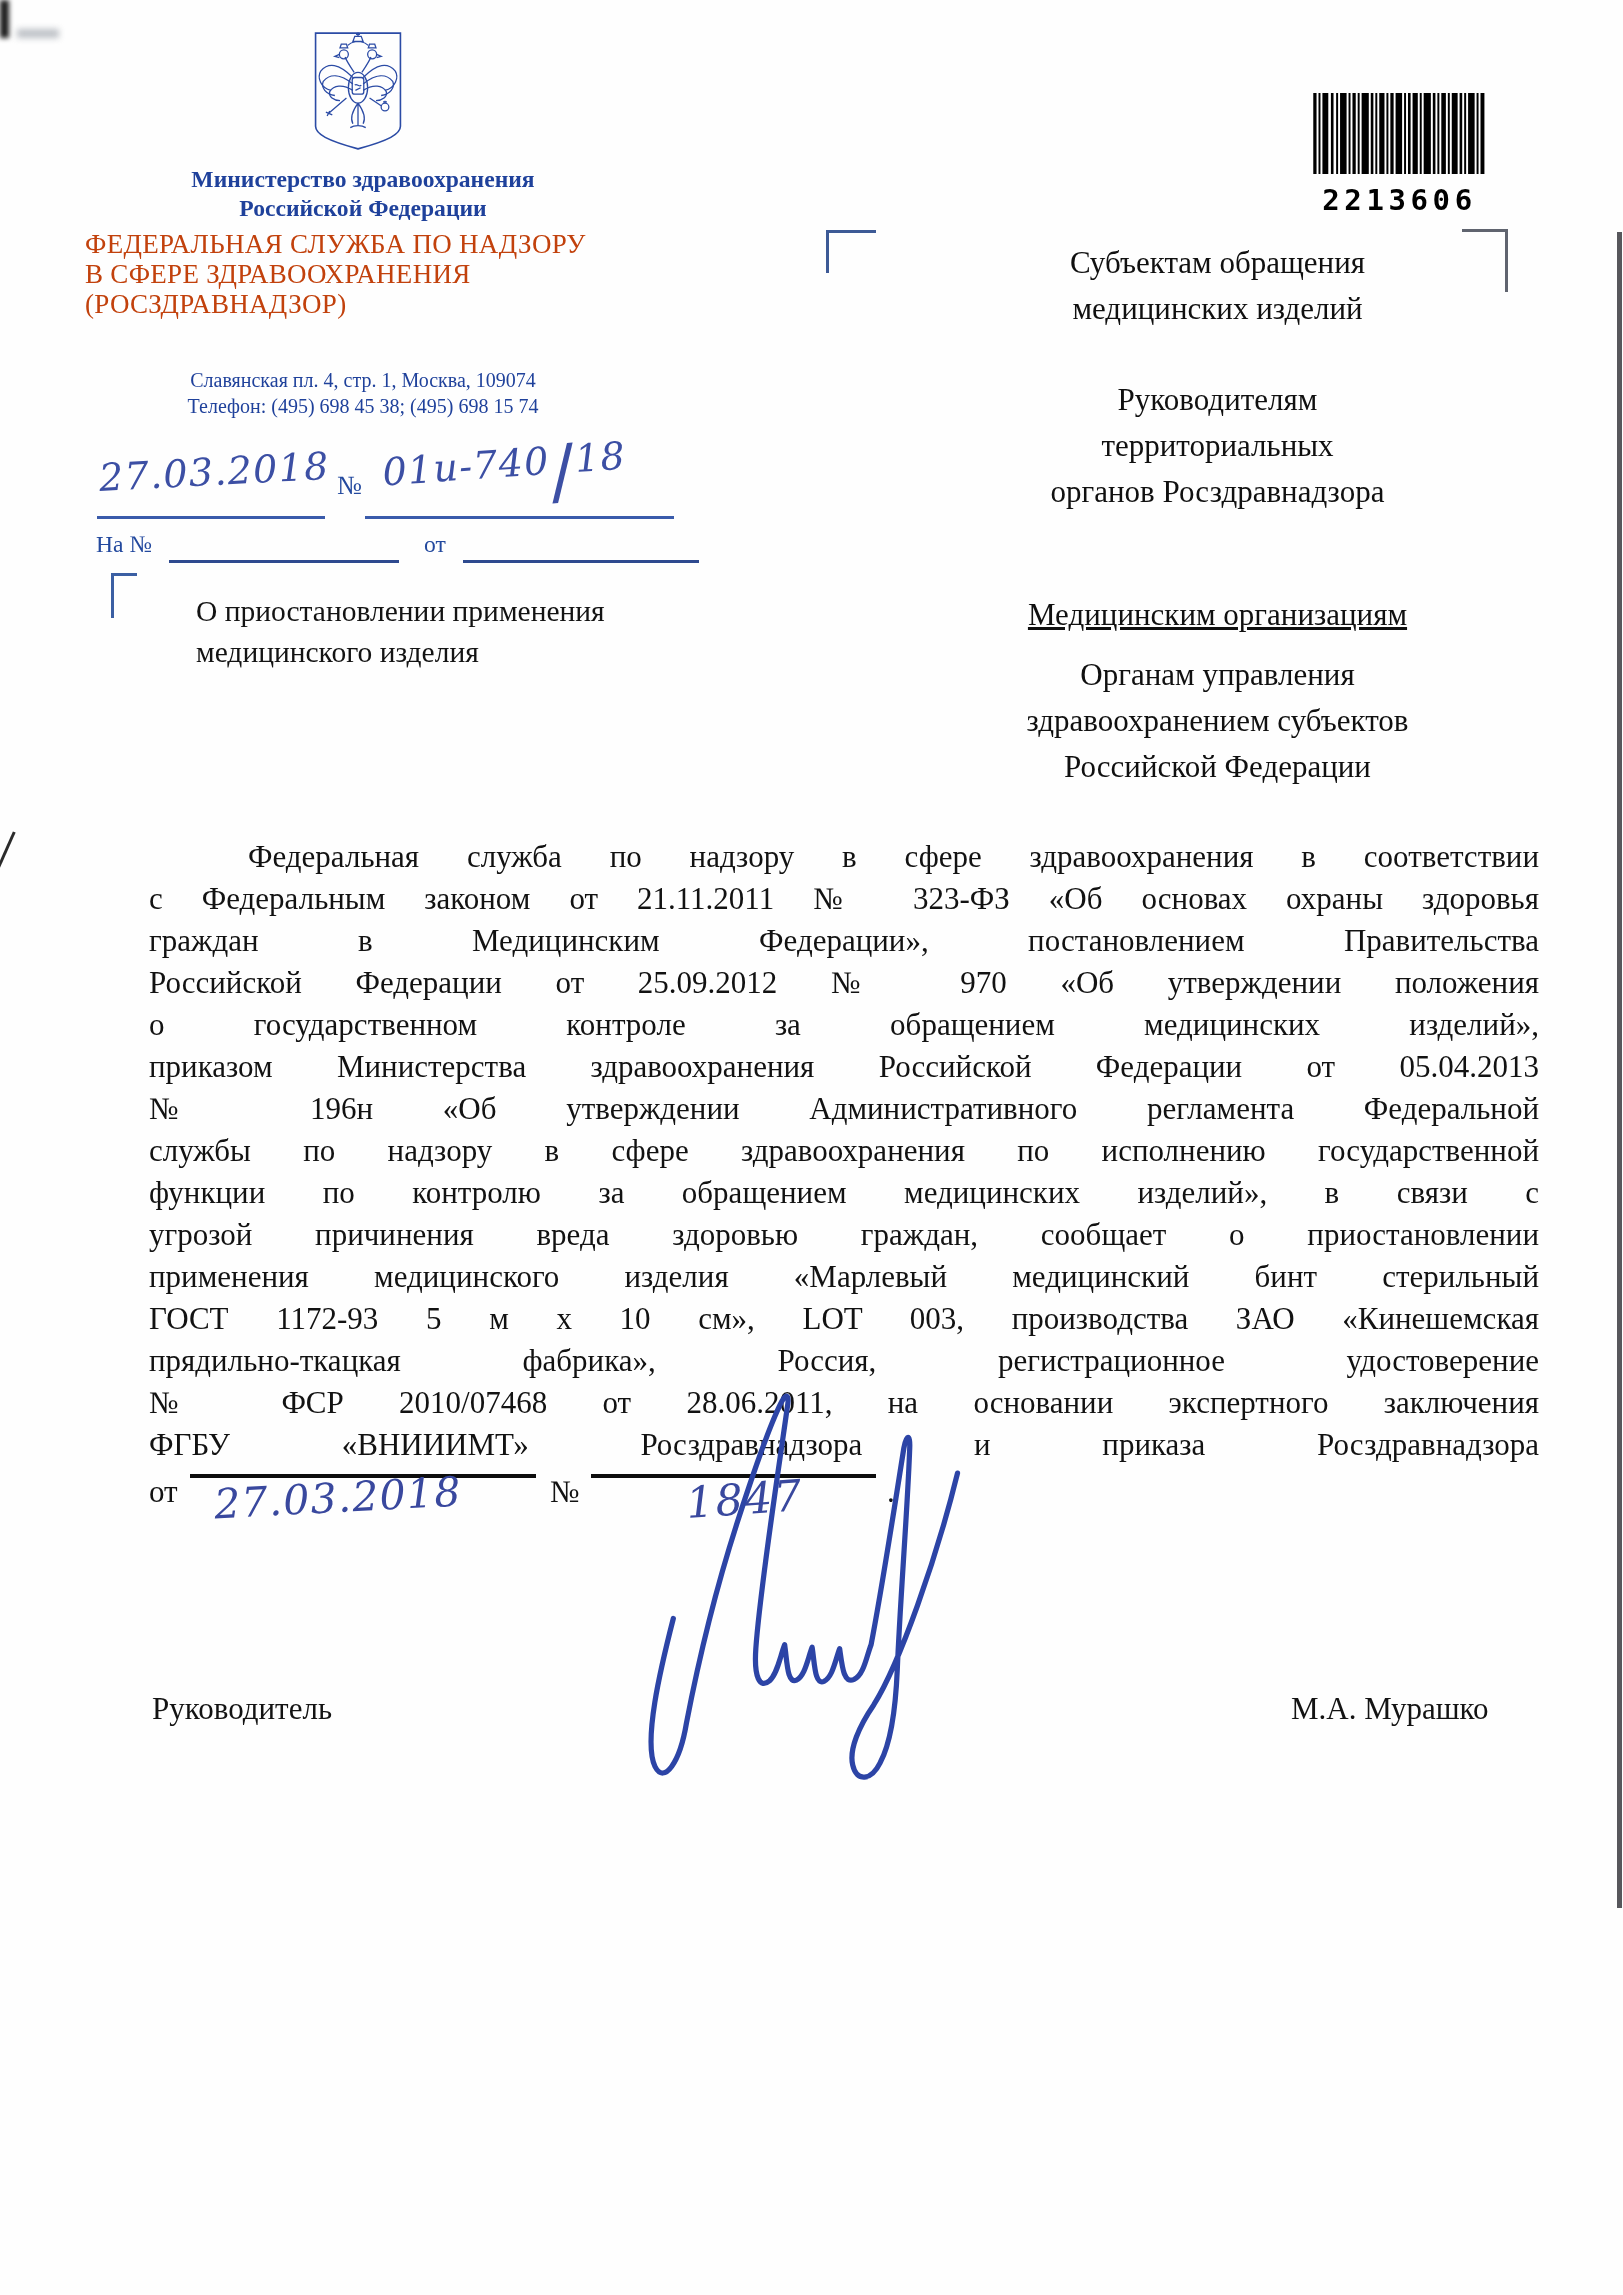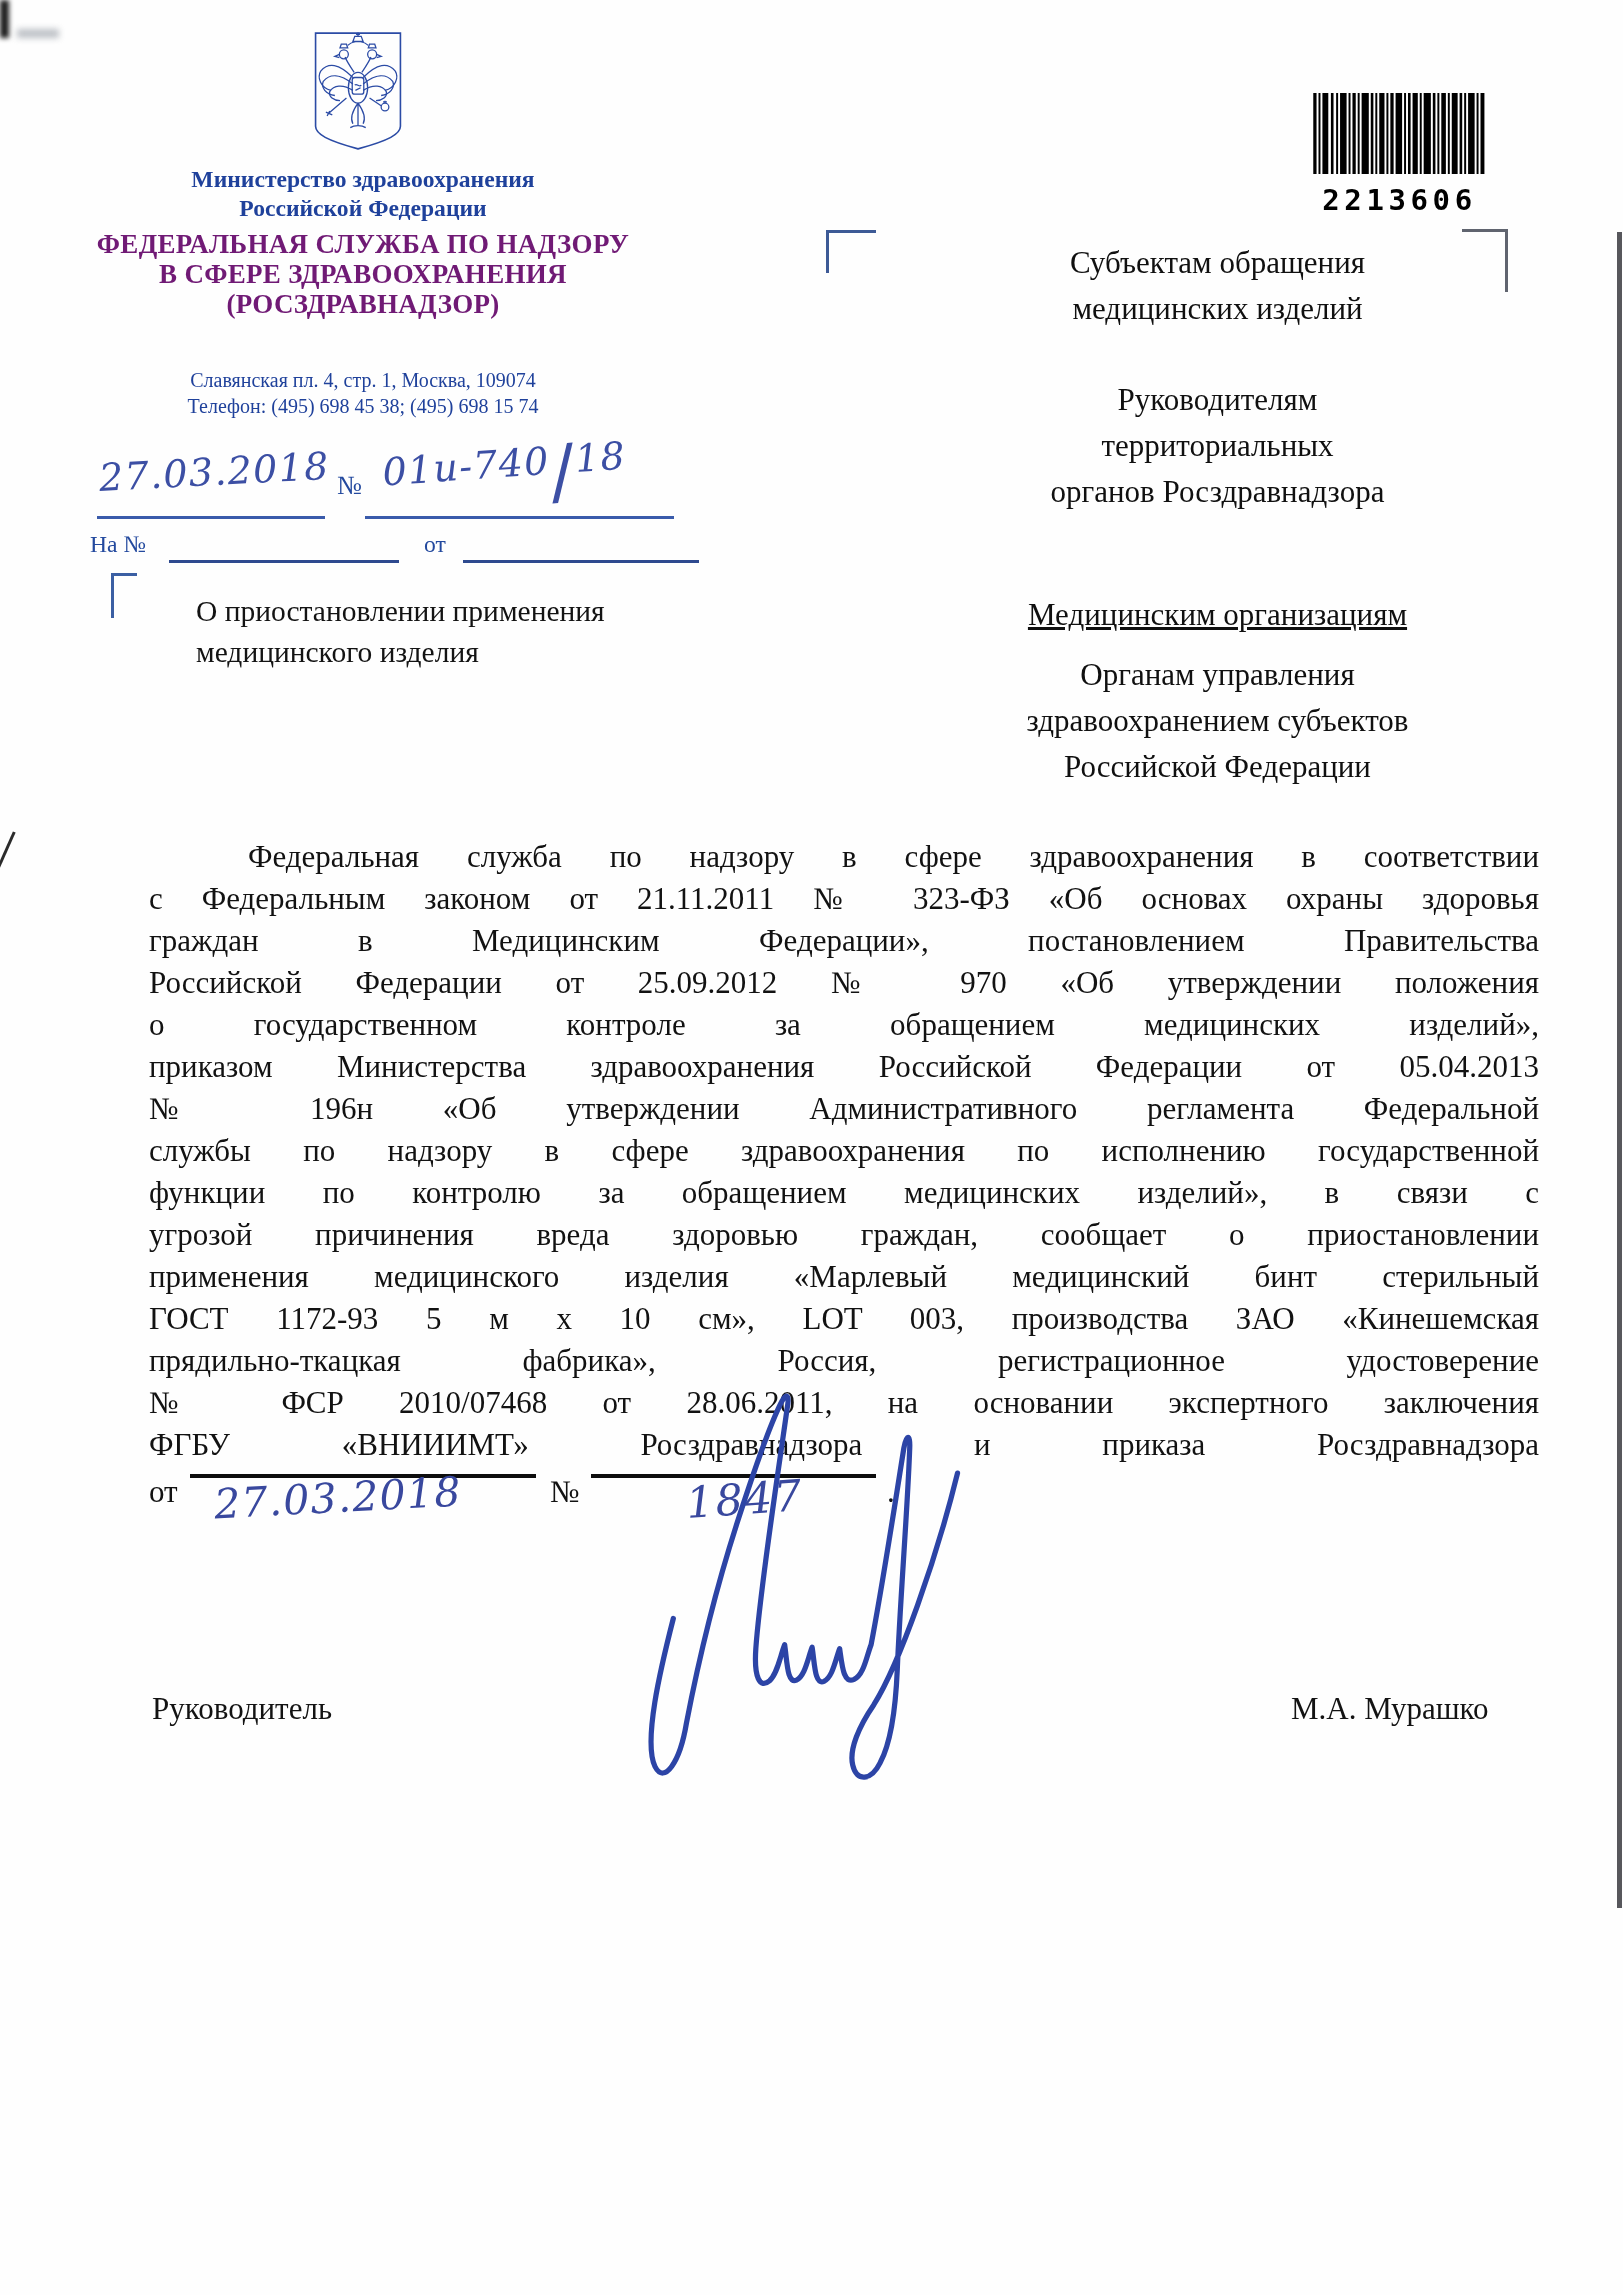--- a/index.html
+++ b/index.html
@@ -6,33 +6,33 @@
   .page{
     position:relative;width:1624px;height:2295px;background:#fefefe;
     font-family:"Liberation Serif", serif;color:#121212;overflow:hidden;padding-left:48px;
   }
   
   .smudge-tl{position:absolute;left:0;top:0;width:9.2px;height:38px;background:#1b1b1b;filter:blur(2.6px);}
   .pencil-dash{position:absolute;left:17px;top:29px;width:42px;height:8.5px;background:#9aa0a8;filter:blur(3.3px);opacity:.65;}
   .emblem{position:absolute;left:313px;top:30px;width:90px;height:122px;}
   .ministry{position:absolute;left:101px;top:165px;width:524px;text-align:center;
     font-weight:bold;font-size:23.6px;line-height:29px;color:#1f419b;}
-  .service{position:absolute;left:85px;top:229px;width:556px;text-align:center;
-    font-weight:bold;font-size:27px;line-height:30px;color:#701a75;letter-spacing:0.3px;}
+  .service{position:absolute;left:85px;top:229px;width:556px;
+    font-weight:normal;font-size:27px;line-height:30px;color:#c2410c;letter-spacing:0.3px;}
   .addr{position:absolute;left:101px;top:367px;width:524px;text-align:center;
     font-size:20px;line-height:26px;color:#1f419b;}
   
   .hw{font-family:"DejaVu Serif", serif;font-style:italic;color:#3c4fa4;}
   .ref-date{position:absolute;left:99px;top:450px;font-size:38px;transform:rotate(-3deg);letter-spacing:1.3px;}
   .ref-no-sign{position:absolute;left:337px;top:471px;font-size:26px;color:#23499e;}
   .ref-number{position:absolute;left:383px;top:433px;font-size:38px;transform:rotate(-4deg);letter-spacing:1.3px;}
   .ref-number .slash{font-size:1.9em;font-style:normal;vertical-align:-0.32em;font-weight:300;}
   .u1{position:absolute;left:97px;top:516px;width:228px;height:2.6px;background:#3a5bab;}
   .u2{position:absolute;left:365px;top:516px;width:309px;height:2.6px;background:#3a5bab;}
-  .reply-label{position:absolute;left:90px;top:531px;font-size:23.6px;color:#23499e;}
+  .reply-label{position:absolute;left:96px;top:531px;font-size:23.6px;color:#23499e;}
   .reply-from{position:absolute;left:424px;top:531px;font-size:23.6px;color:#23499e;}
   .u3{position:absolute;left:169px;top:560px;width:230px;height:2.6px;background:#2e4a8f;}
   .u4{position:absolute;left:463px;top:560px;width:236px;height:2.6px;background:#2e4a8f;}
   
   .subj-br-h{position:absolute;left:111px;top:573px;width:26px;height:2.6px;background:#3b5fa3;}
   .subj-br-v{position:absolute;left:111px;top:573px;width:2.6px;height:45px;background:#3b5fa3;}
   .subject{position:absolute;left:196px;top:591px;width:497px;font-size:29.5px;line-height:41px;color:#131313;}
   
   .barcode{position:absolute;left:1313px;top:93px;width:173px;text-align:center;}
   .barcode-num{margin-top:7px;font-family:"DejaVu Sans Mono", monospace;font-weight:bold;

